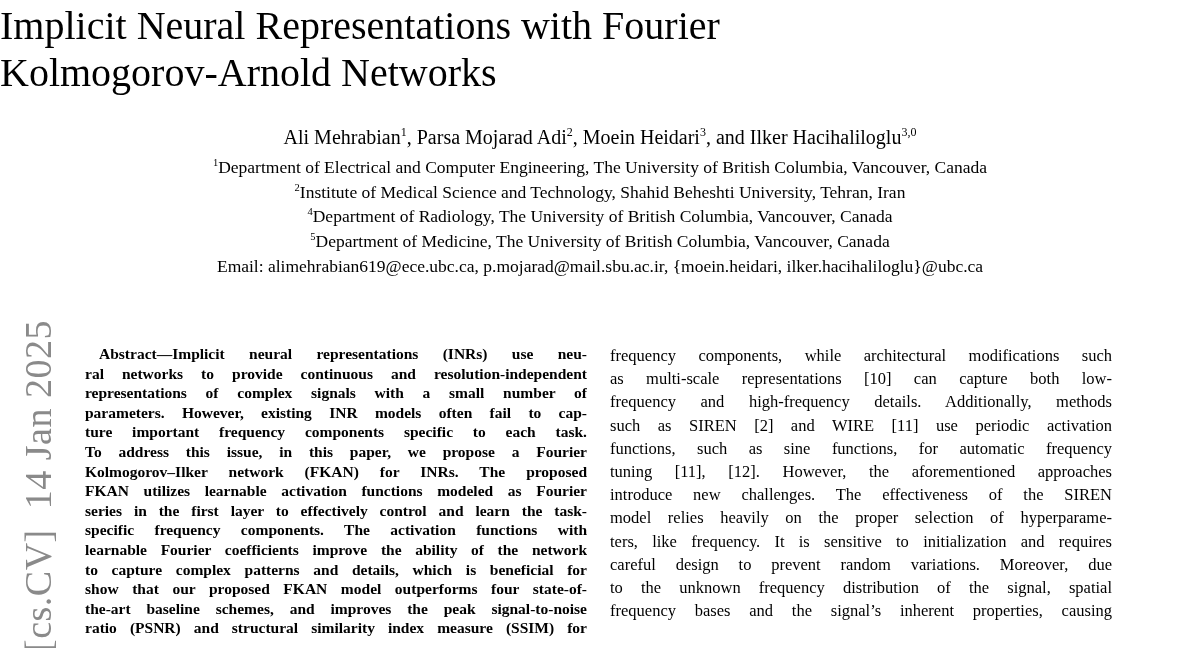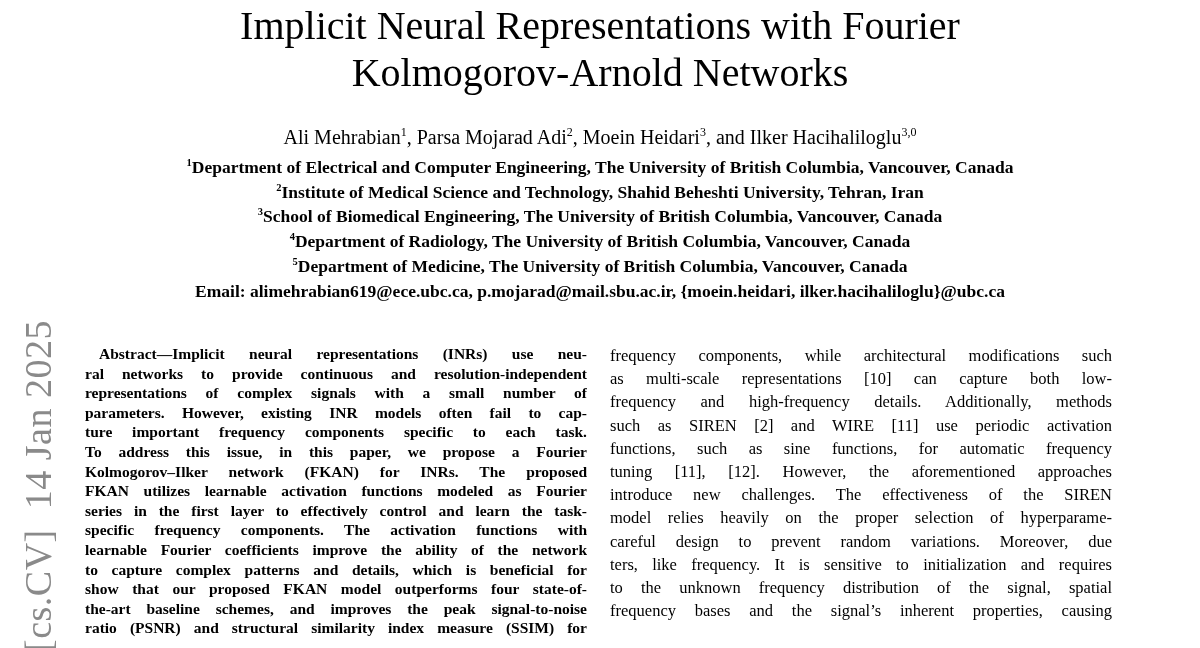--- a/index.html
+++ b/index.html
@@ -22,21 +22,21 @@
     font-size:38px;
     white-space:pre;
     color:#8a8a8a;
     letter-spacing:0.5px;
   }
 
   
   .title-block {
     position:absolute;
     top:2px; left:0; width:100%;
-    text-align:center;
+    text-align:left;
     font-size:40px;
     line-height:47px;
     font-weight:400;
   }
 
   
   .authors-line {
     position:absolute;
     top:126px; left:0; width:100%;
     text-align:center;
@@ -44,21 +44,20 @@
   }
   sup { font-size:60%; line-height:0; }
 
   
   .affil-block {
     position:absolute;
     top:155px; left:0; width:100%;
     text-align:center;
     font-size:17.5px;
     line-height:24.7px;
-    font-weight:bold;
   }
 
   
   .col {
     position:absolute;
     top:344px;
     width:502px;
     height:304px;
     overflow:hidden;
   }
@@ -93,21 +92,20 @@
   <div class="title-block">
     <div>Implicit Neural Representations with Fourier</div>
     <div>Kolmogorov-Arnold Networks</div>
   </div>
 
   <div class="authors-line"><span></span><span>Ali Mehrabian</span><sup>1</sup><span>, </span><span>Parsa Mojarad Adi</span><sup>2</sup><span>, </span><span>Moein Heidari</span><sup>3</sup><span>, and </span><span>Ilker Hacihaliloglu</span><sup>3,0</sup></div>
 
   <div class="affil-block">
     <div><sup>1</sup><span>Department of Electrical and Computer Engineering, The University of British Columbia, Vancouver, Canada</span></div>
     <div><sup>2</sup><span>Institute of Medical Science and Technology, Shahid Beheshti University, Tehran, Iran</span></div>
-    <div><sup>3</sup><span>School of Biomedical Engineering, The University of British Columbia, Vancouver, Canada</span></div>
     <div><sup>4</sup><span>Department of Radiology, The University of British Columbia, Vancouver, Canada</span></div>
     <div><sup>5</sup><span>Department of Medicine, The University of British Columbia, Vancouver, Canada</span></div>
     <div>Email: alimehrabian619@ece.ubc.ca, p.mojarad@mail.sbu.ac.ir, {moein.heidari, ilker.hacihaliloglu}@ubc.ca</div>
   </div>
 
   <div class="col col-left">
     <div class="line first"><span class="abs-label">Abstract</span><span>—Implicit neural representations (INRs) use neu-</span></div>
     <div class="line">ral networks to provide continuous and resolution-independent</div>
     <div class="line">representations of complex signals with a small number of</div>
     <div class="line">parameters. However, existing INR models often fail to cap-</div>
@@ -126,19 +124,19 @@
 
   <div class="col col-right">
     <div class="line">frequency components, while architectural modifications such</div>
     <div class="line">as multi-scale representations [10] can capture both low-</div>
     <div class="line">frequency and high-frequency details. Additionally, methods</div>
     <div class="line">such as SIREN [2] and WIRE [11] use periodic activation</div>
     <div class="line">functions, such as sine functions, for automatic frequency</div>
     <div class="line">tuning [11], [12]. However, the aforementioned approaches</div>
     <div class="line">introduce new challenges. The effectiveness of the SIREN</div>
     <div class="line">model relies heavily on the proper selection of hyperparame-</div>
+    <div class="line">ters, like frequency. It is sensitive to initialization and requires</div>
     <div class="line">careful design to prevent random variations. Moreover, due</div>
-    <div class="line">ters, like frequency. It is sensitive to initialization and requires</div>
     <div class="line">to the unknown frequency distribution of the signal, spatial</div>
     <div class="line">frequency bases and the signal’s inherent properties, causing</div>
   </div>
 
 </div>
 
 </body></html>

